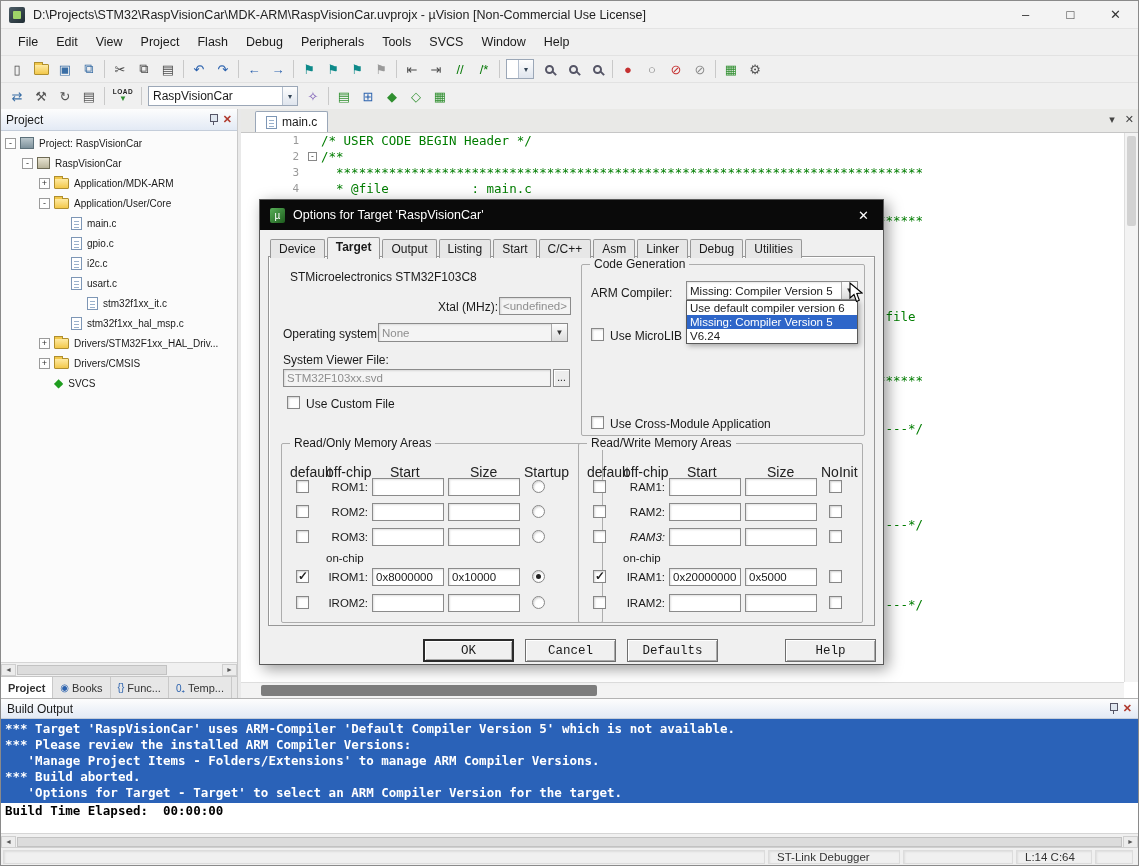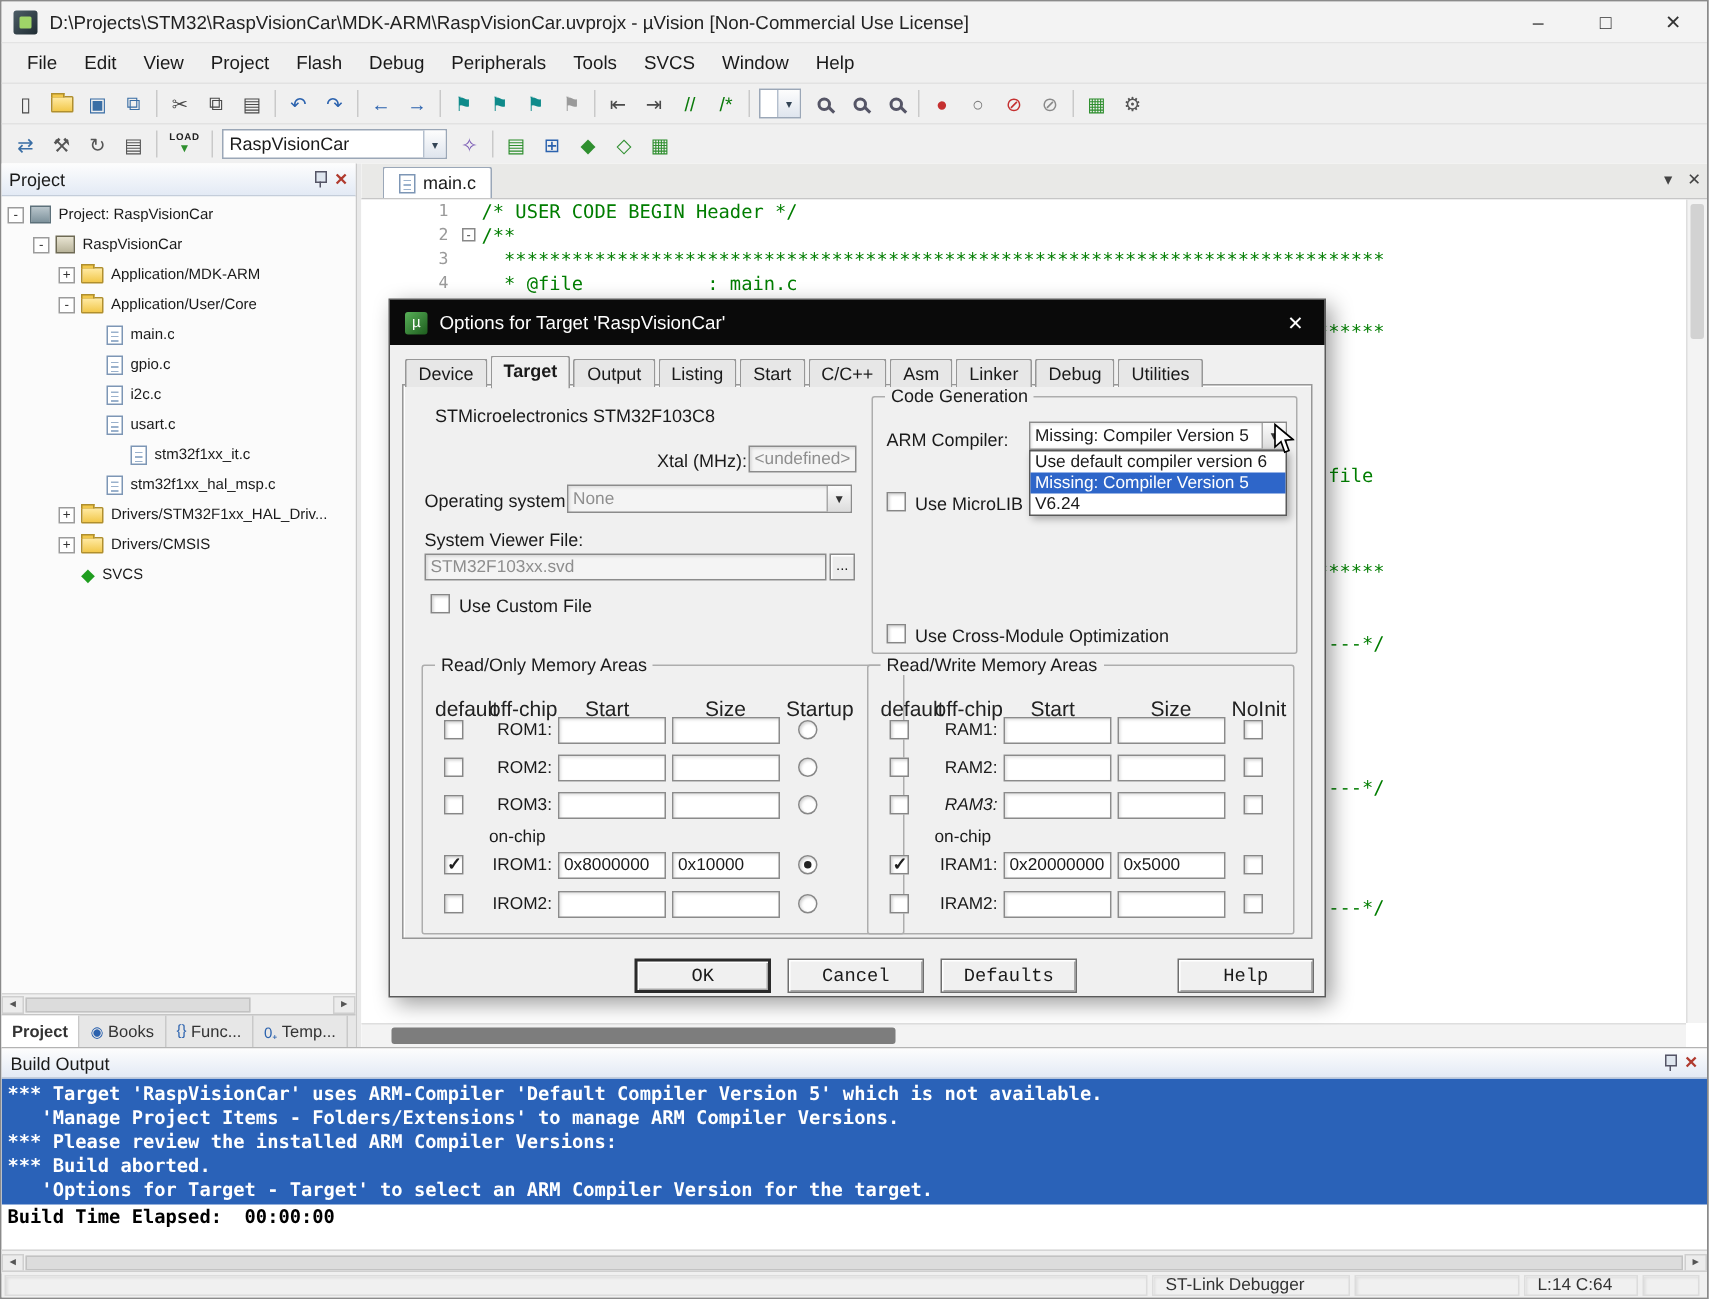--- a/index.html
+++ b/index.html
@@ -548,21 +548,21 @@
           <span class="combo-arrow">▼</span>
         </div>
         <div class="dropdown-list" id="ddlist" style="left:104px;top:35px;width:172px">
             <div class="dd-item">Use default compiler version 6</div>
             <div class="dd-item sel">Missing: Compiler Version 5</div>
             <div class="dd-item">V6.24</div>
           </div>
         <span class="cb" style="left:9px;top:63px"></span>
         <span class="lbl" style="left:28px;top:64px">Use MicroLIB</span>
         <span class="cb" style="left:9px;top:151px"></span>
-        <span class="lbl" style="left:28px;top:152px">Use Cross-Module Optimization</span>
+        <span class="lbl" style="left:28px;top:152px">Use Cross-Module Application</span>
       </div>
 
       <span class="lbl" style="left:14px;top:70px">Operating system:</span>
       <div class="combo dis" style="left:109px;top:66px;width:190px">
         <span class="combo-val">None</span>
         <span class="combo-arrow">▼</span>
       </div>
       <span class="lbl" style="left:14px;top:96px">System Viewer File:</span>
       <div class="tin dis" style="left:14px;top:112px;width:268px">STM32F103xx.svd</div>
       <div class="mini-btn" style="left:284px;top:112px">...</div>
@@ -648,22 +648,22 @@
     <div class="bp-header">
       <span>Build Output</span>
       <span class="ph-icons">
         <span class="pin"></span>
         <span class="pclose">✕</span>
       </span>
     </div>
     <div class="bp-content">
       <div class="bp-sel" id="bosel" style="background: rgb(42, 98, 184);">
           <div class="bo-line">*** Target 'RaspVisionCar' uses ARM-Compiler 'Default Compiler Version 5' which is not available.</div>
+          <div class="bo-line">*** Please review the installed ARM Compiler Versions:</div>
           <div class="bo-line">   'Manage Project Items - Folders/Extensions' to manage ARM Compiler Versions.</div>
-          <div class="bo-line">*** Please review the installed ARM Compiler Versions:</div>
           <div class="bo-line">*** Build aborted.</div>
           <div class="bo-line">   'Options for Target - Target' to select an ARM Compiler Version for the target.</div>
         </div>
       <div id="boplain">
           <div class="bo-line plain">Build Time Elapsed:  00:00:00</div>
         </div>
     </div>
     <div class="bp-hscroll">
       <span class="sb-arrow">◄</span>
       <div class="bp-thumb"></div>

